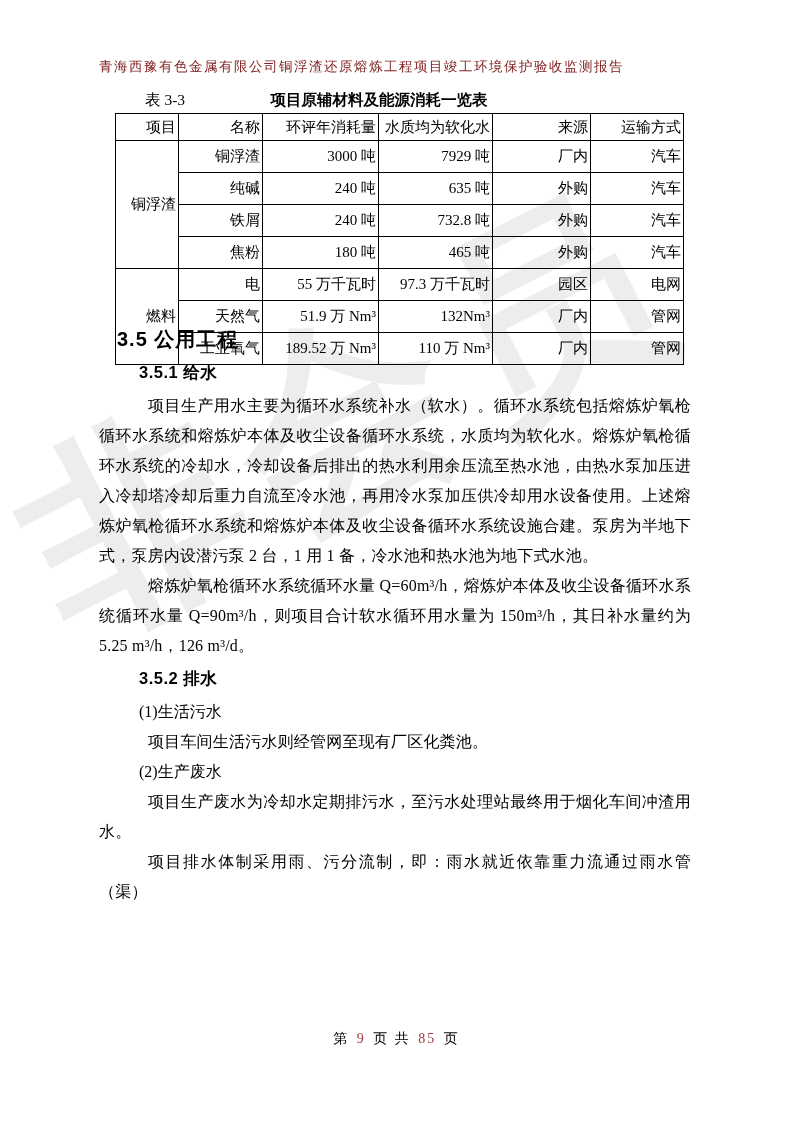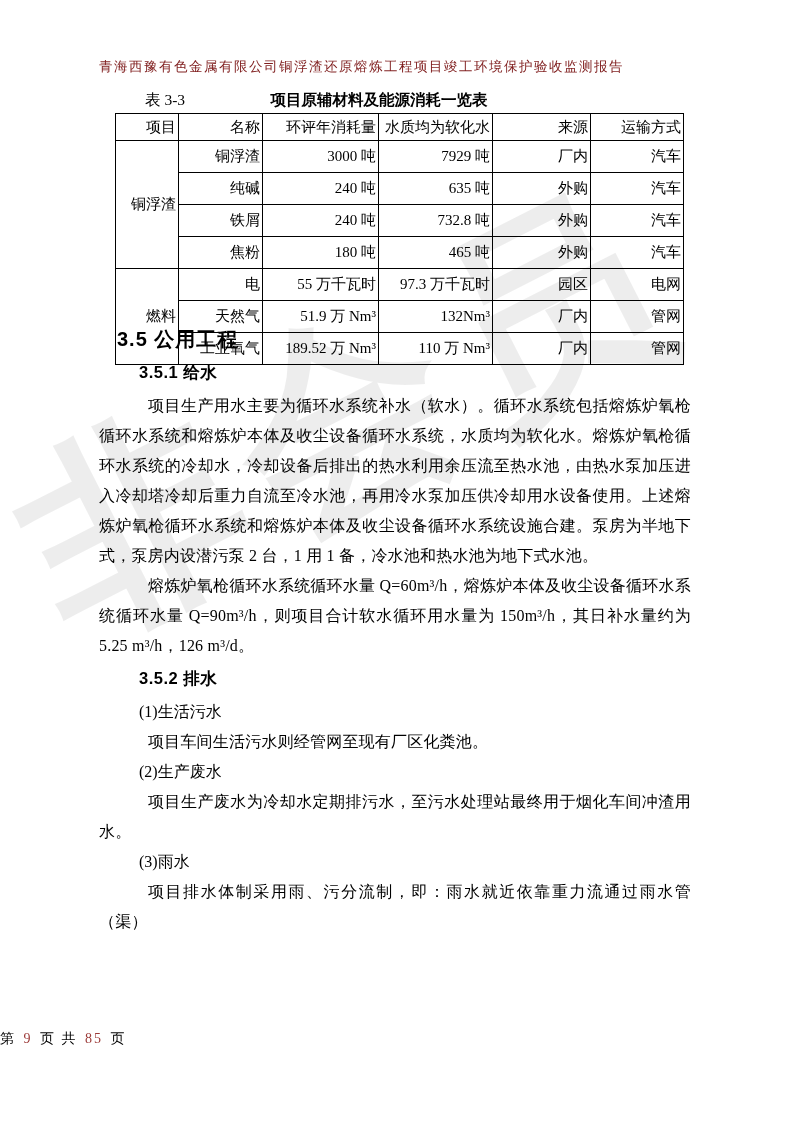--- a/index.html
+++ b/index.html
@@ -65,21 +65,21 @@
   p.body-para {
     font-size:16px; line-height:30px; text-align:justify; text-indent:49px;
     letter-spacing:0.2px;
   }
   p.sub-label {
     font-size:16px; line-height:30px; margin-left:40px; text-indent:0;
   }
 
   
   .page-footer {
-    position:absolute; top:1030px; left:0; width:793px; 
+    position:absolute; top:1030px; left:0; width:793px; text-align:center;
     font-size:14px; letter-spacing:2px; z-index:2;
   }
   .page-footer .num { color:#9c3a38; padding:0 2px; }
 </style>
 </head>
 <body>
 
 <div class="page">
 
   <div class="watermark">非会员</div>
@@ -168,21 +168,20 @@
   <div class="content">
     <div class="h-l2">3.5 公用工程</div>
     <div class="h-l3">3.5.1 给水</div>
     <p class="body-para">项目生产用水主要为循环水系统补水（软水）。循环水系统包括熔炼炉氧枪循环水系统和熔炼炉本体及收尘设备循环水系统，水质均为软化水。熔炼炉氧枪循环水系统的冷却水，冷却设备后排出的热水利用余压流至热水池，由热水泵加压进入冷却塔冷却后重力自流至冷水池，再用冷水泵加压供冷却用水设备使用。上述熔炼炉氧枪循环水系统和熔炼炉本体及收尘设备循环水系统设施合建。泵房为半地下式，泵房内设潜污泵 2 台，1 用 1 备，冷水池和热水池为地下式水池。</p>
     <p class="body-para">熔炼炉氧枪循环水系统循环水量 Q=60m³/h，熔炼炉本体及收尘设备循环水系统循环水量 Q=90m³/h，则项目合计软水循环用水量为 150m³/h，其日补水量约为 5.25 m³/h，126 m³/d。</p>
     <div class="h-l3">3.5.2 排水</div>
     <p class="sub-label">(1)生活污水</p>
     <p class="body-para">项目车间生活污水则经管网至现有厂区化粪池。</p>
     <p class="sub-label">(2)生产废水</p>
     <p class="body-para">项目生产废水为冷却水定期排污水，至污水处理站最终用于烟化车间冲渣用水。</p>
-    <p class="sub-label">(3)雨水</p>
     <p class="body-para">项目排水体制采用雨、污分流制，即：雨水就近依靠重力流通过雨水管（渠）</p>
   </div>
 
   <div class="page-footer">
     <span>第</span>
     <span class="num">9</span>
     <span>页 共</span>
     <span class="num">85</span>
     <span>页</span>
   </div>

